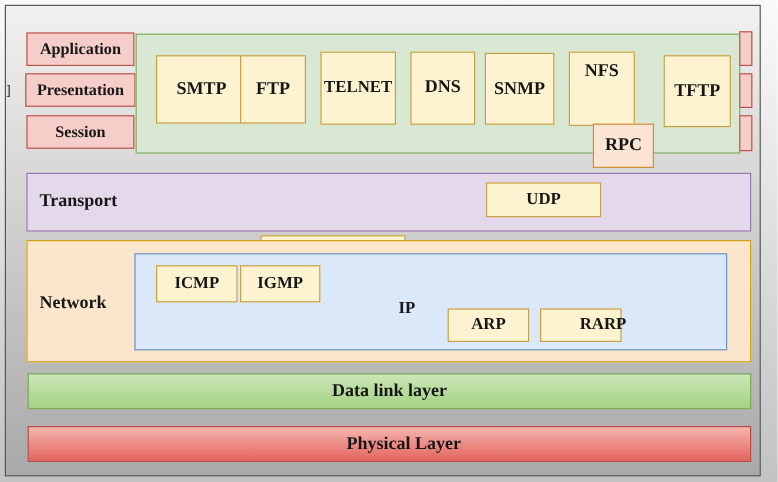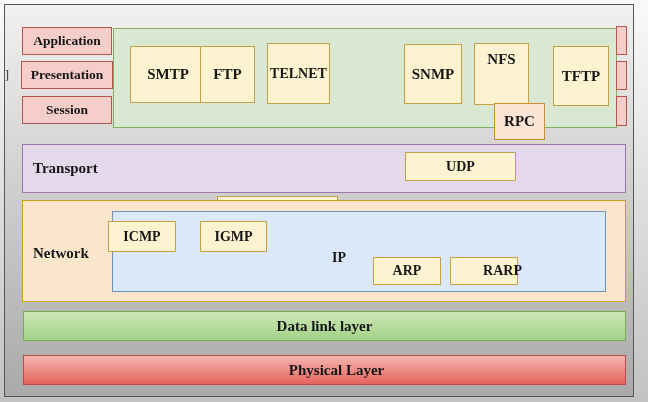--- a/index.html
+++ b/index.html
@@ -75,38 +75,39 @@
 
   <div class="abs lbl pinkbox" style="left:22px;top:27px;width:90px;height:28px;">Application</div>
   <div class="abs lbl pinkbox" style="left:21px;top:61px;width:92px;height:28px;">Presentation</div>
   <div class="abs lbl pinkbox" style="left:22px;top:96px;width:90px;height:28px;">Session</div>
 
   <div class="abs appband" style="left:113px;top:28px;width:504px;height:100px;"></div>
 
   <div class="abs lbl yellowbox" style="left:130px;top:46px;width:76px;height:57px;">SMTP</div>
   <div class="abs lbl yellowbox" style="left:200px;top:46px;width:55px;height:57px;">FTP</div>
   <div class="abs lbl yellowbox" style="left:267px;top:43px;width:63px;height:61px;font-size:14px;">TELNET</div>
+  <div class="abs lbl yellowbox" style="left:342px;top:43px;width:54px;height:61px;">DNS</div>
   <div class="abs lbl yellowbox" style="left:404px;top:44px;width:58px;height:60px;">SNMP</div>
   <div class="abs lbl yellowbox" style="left:474px;top:43px;width:55px;height:62px;align-items:flex-start;padding-top:7px;">NFS</div>
   <div class="abs lbl rpcbox" style="left:494px;top:79px;width:51px;height:37px;margin-top:24px;">RPC</div>
   <div class="abs lbl yellowbox" style="left:553px;top:46px;width:56px;height:60px;">TFTP</div>
 
   <div class="abs pinkbox" style="left:616px;top:26px;width:11px;height:29px;"></div>
   <div class="abs pinkbox" style="left:616px;top:61px;width:11px;height:29px;"></div>
   <div class="abs pinkbox" style="left:616px;top:96px;width:11px;height:30px;"></div>
 
   <div class="abs purpleband" style="left:22px;top:144px;width:604px;height:49px;"></div>
   <span class="side-label" style="left:33px;top:160px;">Transport</span>
   <div class="abs lbl yellowbox" style="left:217px;top:152px;width:121px;height:28px;font-size:16px;margin-top:44px;">TCP</div>
-  <div class="abs lbl yellowbox" style="left:405px;top:152px;width:111px;height:29px;font-size:14px;">UDP</div>
+  <div class="abs lbl yellowbox" style="left:405px;top:152px;width:96px;height:29px;font-size:14px;">UDP</div>
 
   <div class="abs orangeband" style="left:22px;top:200px;width:604px;height:102px;"></div>
   <span class="side-label" style="left:33px;top:245px;">Network</span>
   <div class="abs blueband" style="left:112px;top:211px;width:494px;height:81px;"></div>
-  <div class="abs lbl yellowbox" style="left:108px;top:221px;width:68px;height:31px;font-size:14px;">ICMP</div>
+  <div class="abs lbl yellowbox" style="left:130px;top:221px;width:68px;height:31px;font-size:14px;">ICMP</div>
   <div class="abs lbl yellowbox" style="left:200px;top:221px;width:67px;height:31px;font-size:14px;">IGMP</div>
   <span class="side-label" style="left:332px;top:250px;font-size:14px;">IP</span>
   <div class="abs lbl yellowbox" style="left:373px;top:257px;width:68px;height:28px;font-size:14px;">ARP</div>
   <div class="abs lbl yellowbox" style="left:450px;top:257px;width:68px;height:28px;font-size:14px;padding-left:37px;">RARP</div>
 
   <div class="abs lbl greenband" style="left:23px;top:311px;width:603px;height:30px;">Data link layer</div>
 
   <div class="abs lbl redband" style="left:23px;top:355px;width:603px;height:30px;padding-left:24px;">Physical Layer</div>
 </div>
 

